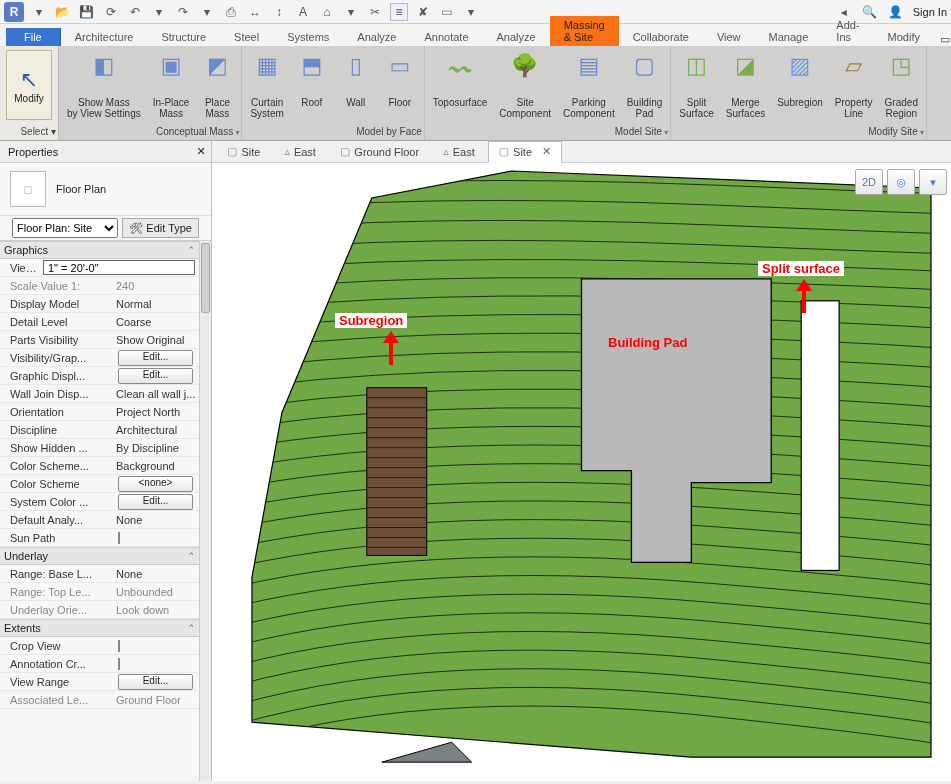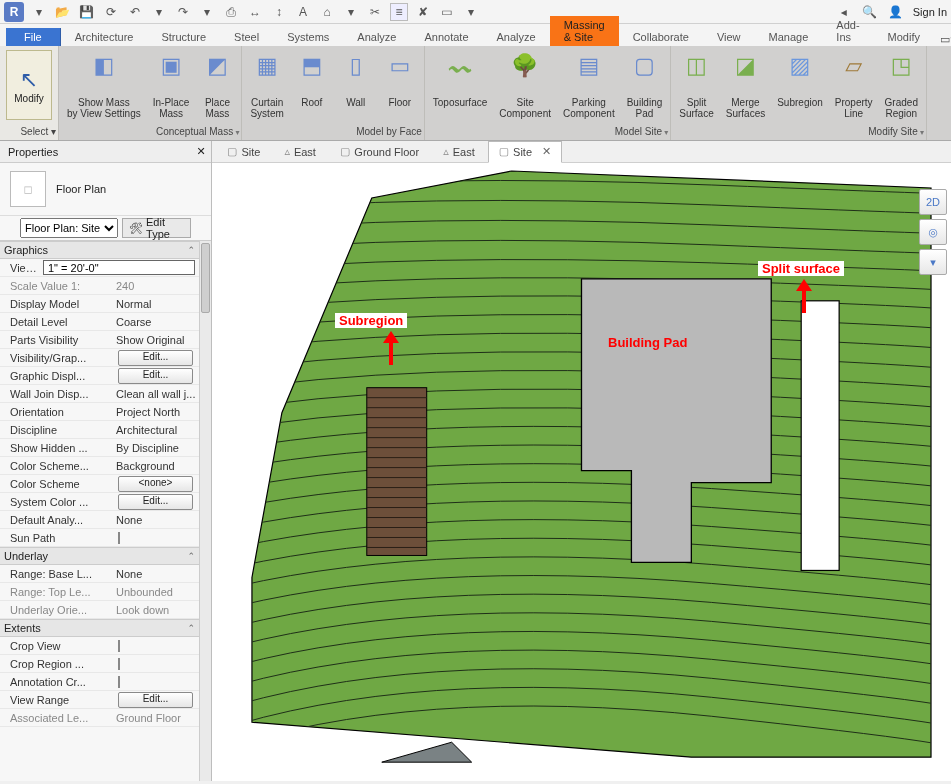--- a/index.html
+++ b/index.html
@@ -31,21 +31,21 @@
   
   .bodyrow { display:flex; height: 640px; }
   
   .proppanel { width: 212px; background:#f7f7f7; border-right: 1px solid #bdbdbd; display:flex; flex-direction:column; }
   .prop-h { display:flex; align-items:center; border-bottom:1px solid #ccc; background:#eee; height:22px; }
   .prop-h .t { padding:0 8px; flex:1; }
   .prop-h .x { width:20px; text-align:center; cursor:pointer; }
   .typebox { display:flex; align-items:center; padding:8px 10px; gap:10px; border-bottom:1px solid #ddd; }
   .typebox .thumb { width:36px; height:36px; background:#fff; border:1px solid #bbb; display:flex; align-items:center; justify-content:center; color:#bbb; }
   .typebox .lbl { font-size:11px; }
-  .rowbar { display:flex; align-items:center; border-bottom:1px solid #ccc; padding:2px 20px; gap:4px; }
+  .rowbar { display:flex; align-items:center; border-bottom:1px solid #ccc; padding:2px 12px; gap:4px; }
   .rowbar select { flex:1; font-size:11px; height:20px; }
   .rowbar .editty { font-size:11px; border:1px solid #aaa; background:#e9e9e9; padding:1px 6px; cursor:pointer; height:20px; display:flex; align-items:center; }
   .propgrid { display:flex; flex-direction:column; overflow:hidden; }
   .grp { background:#e6e6e6; padding:2px 4px; display:flex; align-items:center; border-top:1px solid #ccc; border-bottom:1px solid #ccc; }
   .grp .gt { flex:1; font-size:11px; }
   .grp .gc { font-size:9px; color:#666; }
   .prow { display:flex; align-items:center; height:18px; border-bottom:1px solid #e8e8e8; }
   .prow .pn { width:112px; padding-left:10px; font-size:11px; color:#333; overflow:hidden; text-overflow:ellipsis; white-space:nowrap;}
   .prow .pv { flex:1; padding:0 4px; font-size:11px; color:#333; overflow:hidden; white-space:nowrap;}
   .prow.ro .pn, .prow.ro .pv { color:#888; }
@@ -57,21 +57,21 @@
   .gridwrap { display:flex; flex:1; overflow:hidden; }
   .gridcol { flex:1; overflow:hidden; }
   
   .viewtabs { display:flex; align-items:center; height:22px; background:#f0f0f0; border-bottom:1px solid #cfcfcf; padding:0 4px; gap:2px; }
   .vtab { display:flex; align-items:center; gap:4px; padding:2px 10px; font-size:11px; color:#444; cursor:pointer; height:20px; border:1px solid transparent; }
   .vtab .vi { font-size:11px; color:#888; }
   .vtab.current { background:#fff; border:1px solid #bbb; border-bottom:1px solid #fff; height:22px; }
   .vtab .xx { margin-left:6px; color:#666; }
   
   .canvas { flex:1; position:relative; background:#fff; overflow:hidden; }
-  .sidebtns { position:absolute; right:4px; top:6px; display:flex; flex-direction:column; gap:4px;margin-top:20px; }
+  .sidebtns { position:absolute; right:4px; top:6px; display:flex; flex-direction:row; gap:4px; }
   .sidebtns .sb { width:28px; height:26px; background:linear-gradient(#fff,#e7e7e7); border:1px solid #aaa; border-radius:2px; display:flex; align-items:center; justify-content:center; font-size:11px; color:#4a78c6; cursor:pointer; }
   .annot { position:absolute; color:red; font-weight:bold; font-size:13px; }
   .annot .box { background:#fff; padding:0 4px; display:inline-block; }
   svg.terrain { position:absolute; inset:0; }
   .arrowup { width:12px; height:34px; position:relative; display:inline-block;}
   .arrowup .stem { position:absolute; left:4px; top:8px; width:4px; height:26px; background:red;}
   .arrowup .head { position:absolute; left:-2px; top:0; width:0; height:0; border-left:8px solid transparent; border-right:8px solid transparent; border-bottom:12px solid red;}
 </style>
 </head>
 <body>
@@ -341,24 +341,20 @@
         <div class="prow ro">
           <span class="pn">Underlay Orie...</span>
           <span class="pv">Look down</span>
         </div>
         <div class="grp">
             <span class="gt">Extents</span>
             <span class="gc">⌃</span>
           </div>
         <div class="prow">
           <span class="pn">Crop View</span>
-          <span class="pv"><span class="cb"></span></span>
-        </div>
-        <div class="prow">
-          <span class="pn">Crop Region ...</span>
           <span class="pv"><span class="cb"></span></span>
         </div>
         <div class="prow">
           <span class="pn">Annotation Cr...</span>
           <span class="pv"><span class="cb"></span></span>
         </div>
         <div class="prow">
           <span class="pn">View Range</span>
           <div class="editbtn">Edit...</div>
         </div>

